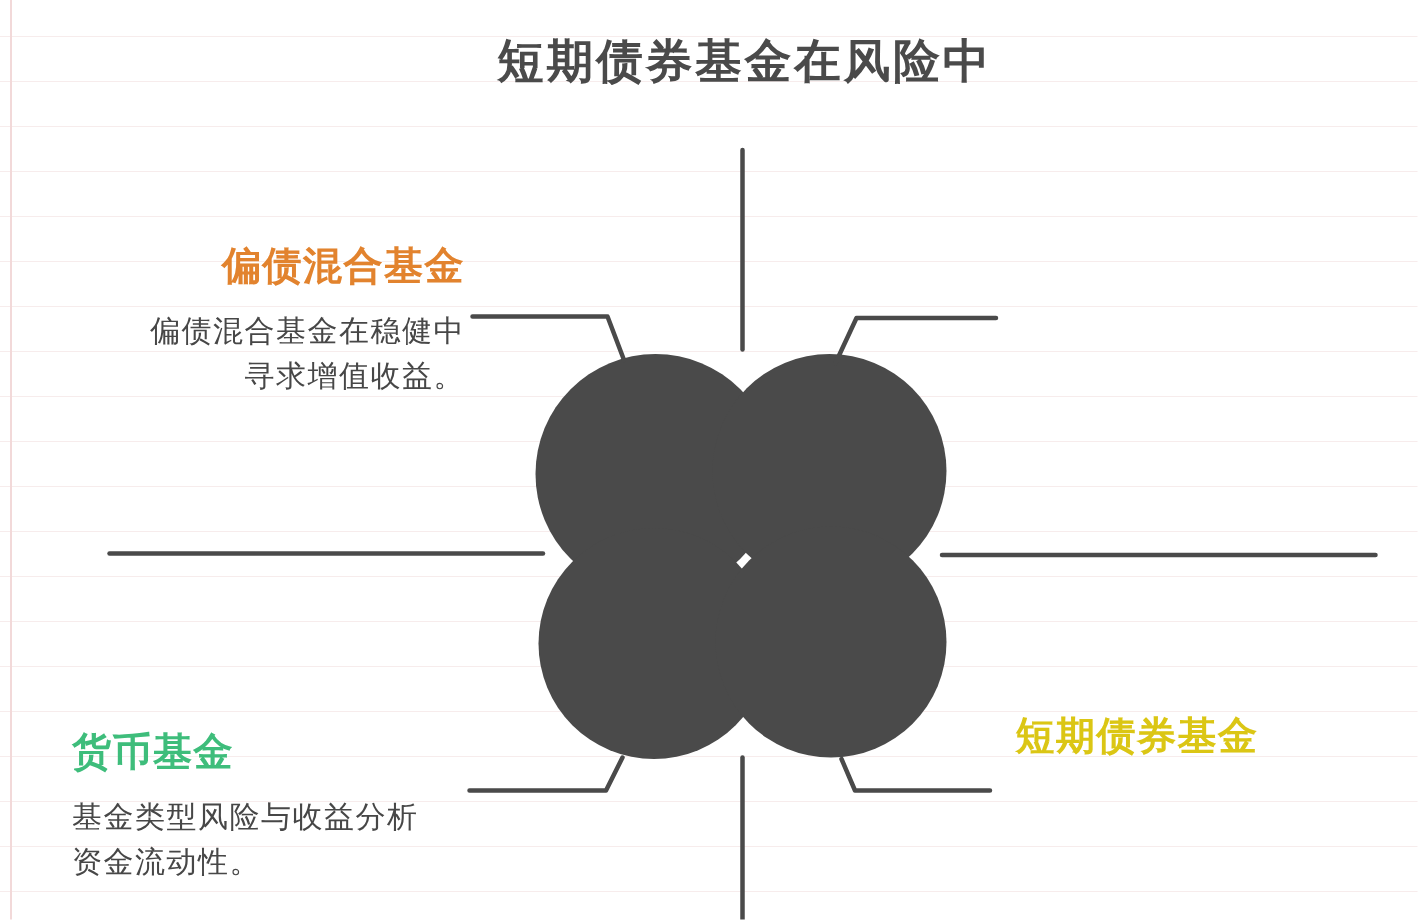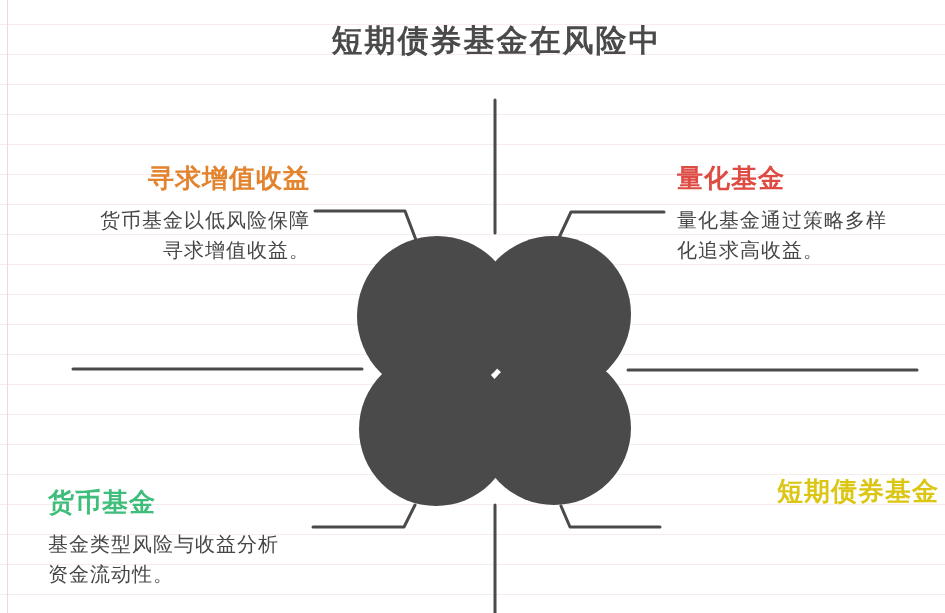--- a/index.html
+++ b/index.html
@@ -69,21 +69,21 @@
   .q-body {
     font-size: 20px;
     line-height: 30px;
     white-space: pre-line;
     color: var(--body-text, #474747);
     letter-spacing: 1px;
   }
   .q-top-left     { top: 162px; right: 635px; text-align: right; }
   .q-top-right    { top: 162px; left: 677px;  text-align: left;  }
   .q-bottom-left  { top: 486px; right: 635px; }
-  .q-bottom-right { top: 475px; left: 677px;  text-align: right;  }
+  .q-bottom-right { top: 475px; left: 677px;  text-align: left;  }
 </style>
 </head>
 <body>
 
 <div class="page">
 
   <svg class="diagram-svg" viewBox="0 0 945 613" xmlns="http://www.w3.org/2000/svg">
 
     <line class="stroke-line" x1="495" y1="100" x2="495" y2="233"></line>
     <line class="stroke-line" x1="495" y1="505" x2="495" y2="613"></line>
@@ -99,30 +99,25 @@
 
     <path class="stroke-line" d="M315 211 L405 211 L416 240"></path>
     <path class="stroke-line" d="M664 212 L571 212 L557 242"></path>
     <path class="stroke-line" d="M313 527 L404 527 L415 505"></path>
     <path class="stroke-line" d="M660 527 L570 527 L561 506"></path>
   </svg>
 
   <div class="page-title">短期债券基金在风险中</div>
 
   <div class="quadrant q-top-left">
-    <div class="q-heading" style="color: rgb(226, 131, 46);">寻求增值收益</div>
-    <div class="q-body">货币基金以低风险保障
+    <div class="q-heading" style="color: rgb(226, 131, 46);">偏债混合基金</div>
+    <div class="q-body">偏债混合基金在稳健中
 寻求增值收益。</div>
   </div>
 
-  <div class="quadrant q-top-right">
-    <div class="q-heading" style="color: rgb(221, 75, 67);">量化基金</div>
-    <div class="q-body">量化基金通过策略多样
-化追求高收益。</div>
-  </div>
 
   <div class="quadrant q-bottom-left">
     <div class="q-heading" style="color: rgb(62, 189, 123);">货币基金</div>
     <div class="q-body">基金类型风险与收益分析
 资金流动性。</div>
   </div>
 
   <div class="quadrant q-bottom-right">
     <div class="q-heading" style="color: rgb(219, 198, 20);">短期债券基金</div>
   </div>

